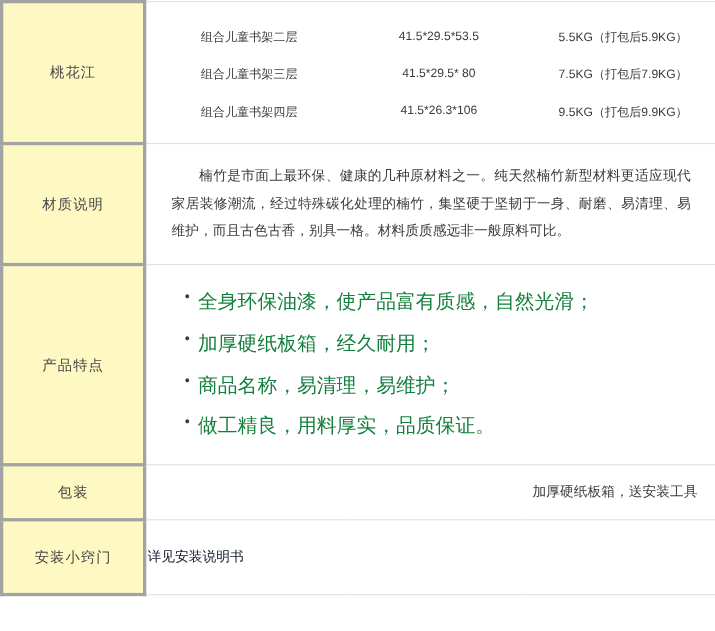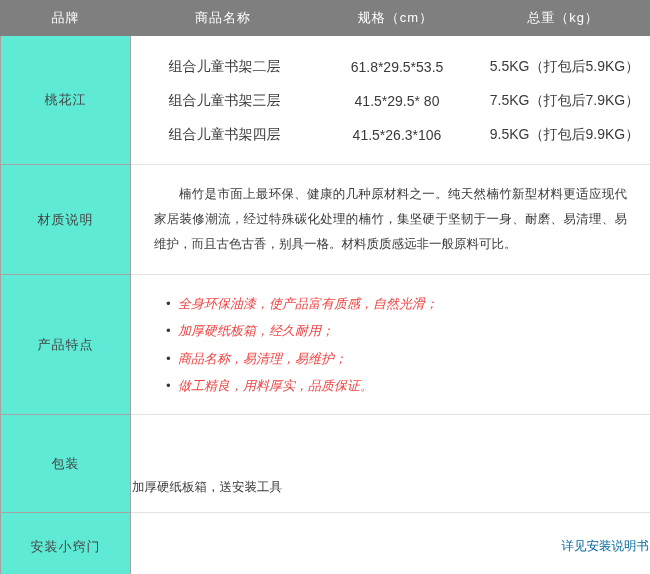--- a/index.html
+++ b/index.html
@@ -30,26 +30,26 @@
     height: 32px;
     text-align: center;
     vertical-align: middle;
     border: 1px solid #7f7f7f;
     letter-spacing: 1px;
   }
 
   
   .label-cell {
     width: 130px;
-    background: #5eead4;
+    background: #fef9c3;
     color: #444444;
     font-size: 13px;
     text-align: center;
     vertical-align: middle;
-    border: 1px solid #a3a3a3;
+    border: 3px solid #a3a3a3;
     letter-spacing: 1px;
   }
 
   .data-cell {
     background: #ffffff;
     border: 1px solid #e2e2e2;
     font-size: 12.5px;
     color: #3a3a3a;
     vertical-align: middle;
   }
@@ -57,21 +57,21 @@
   
   .inner-table {
     width: 100%;
     border-collapse: collapse;
     table-layout: fixed;
   }
   .inner-table td {
     height: 34px;
     text-align: center;
     vertical-align: middle;
-    font-size: 14px;
+    font-size: 11px;
     color: #3a3a3a;
     padding: 0;
   }
   .col-name { width: 185px; }
   .col-size { width: 160px; }
   .col-weight { width: 175px; }
 
   .spec-block {
     padding: 13px 0 11px 0;
   }
@@ -86,82 +86,74 @@
     border-radius: 23px;
   }
 
   .feature-list {
     margin: 0;
     padding: 14px 0 14px 34px;
     list-style: none;
   }
   .feature-list li {
     line-height: 2.1;
-    font-size: 13px;
-    color: #ef4444;
+    font-size: 18px;
+    color: #15803d;
     position: relative;
     padding-left: 12px;
-    font-style: italic;
   }
   .feature-list li::before {
     content: "\2022";
     position: absolute;
     left: 0;
     top: 0;
     color: #3a3a3a;
     font-size: 13px;
   }
 
   .centered-line {
-    text-align: left;
-    font-size: 12.5px;
-    color: #3a3a3a;
-    padding: 15px 0;
-    margin-top: 48px;
+    text-align: right;
+    font-size: 12.5px;
+    color: #3a3a3a;
+    padding: 15px 16px;
   }
 
   .packing-row .label-cell { height: 44px; }
   .tips-row .label-cell { height: 62px; }
 
   .tips-line {
-    text-align: right;
-    font-size: 12.5px;
-    color: #0369a1;
+    text-align: left;
+    font-size: 12.5px;
+    color: #0f172a;
     padding: 24px 0;
     border-radius: 18px;
   }
 </style>
 </head>
 <body>
 
 <table class="spec-table">
   <colgroup>
     <col style="width:130px">
     <col style="width:185px">
     <col style="width:160px">
     <col style="width:175px">
   </colgroup>
 
   <tbody>
-      <tr class="header-row">
-    <th>品牌</th>
-    <th>商品名称</th>
-    <th>规格（cm）</th>
-    <th>总重（kg）</th>
-  </tr>
 
   <tr>
     <td class="label-cell">桃花江</td>
     <td class="data-cell" colspan="3">
       <div class="spec-block">
         <table class="inner-table">
           <tbody>
                 <tr>
             <td class="col-name">组合儿童书架二层</td>
-            <td class="col-size">61.8*29.5*53.5</td>
+            <td class="col-size">41.5*29.5*53.5</td>
             <td class="col-weight">5.5KG（打包后5.9KG）</td>
           </tr>
           <tr>
             <td class="col-name">组合儿童书架三层</td>
             <td class="col-size">41.5*29.5* 80</td>
             <td class="col-weight">7.5KG（打包后7.9KG）</td>
           </tr>
           <tr>
             <td class="col-name">组合儿童书架四层</td>
             <td class="col-size">41.5*26.3*106</td>

